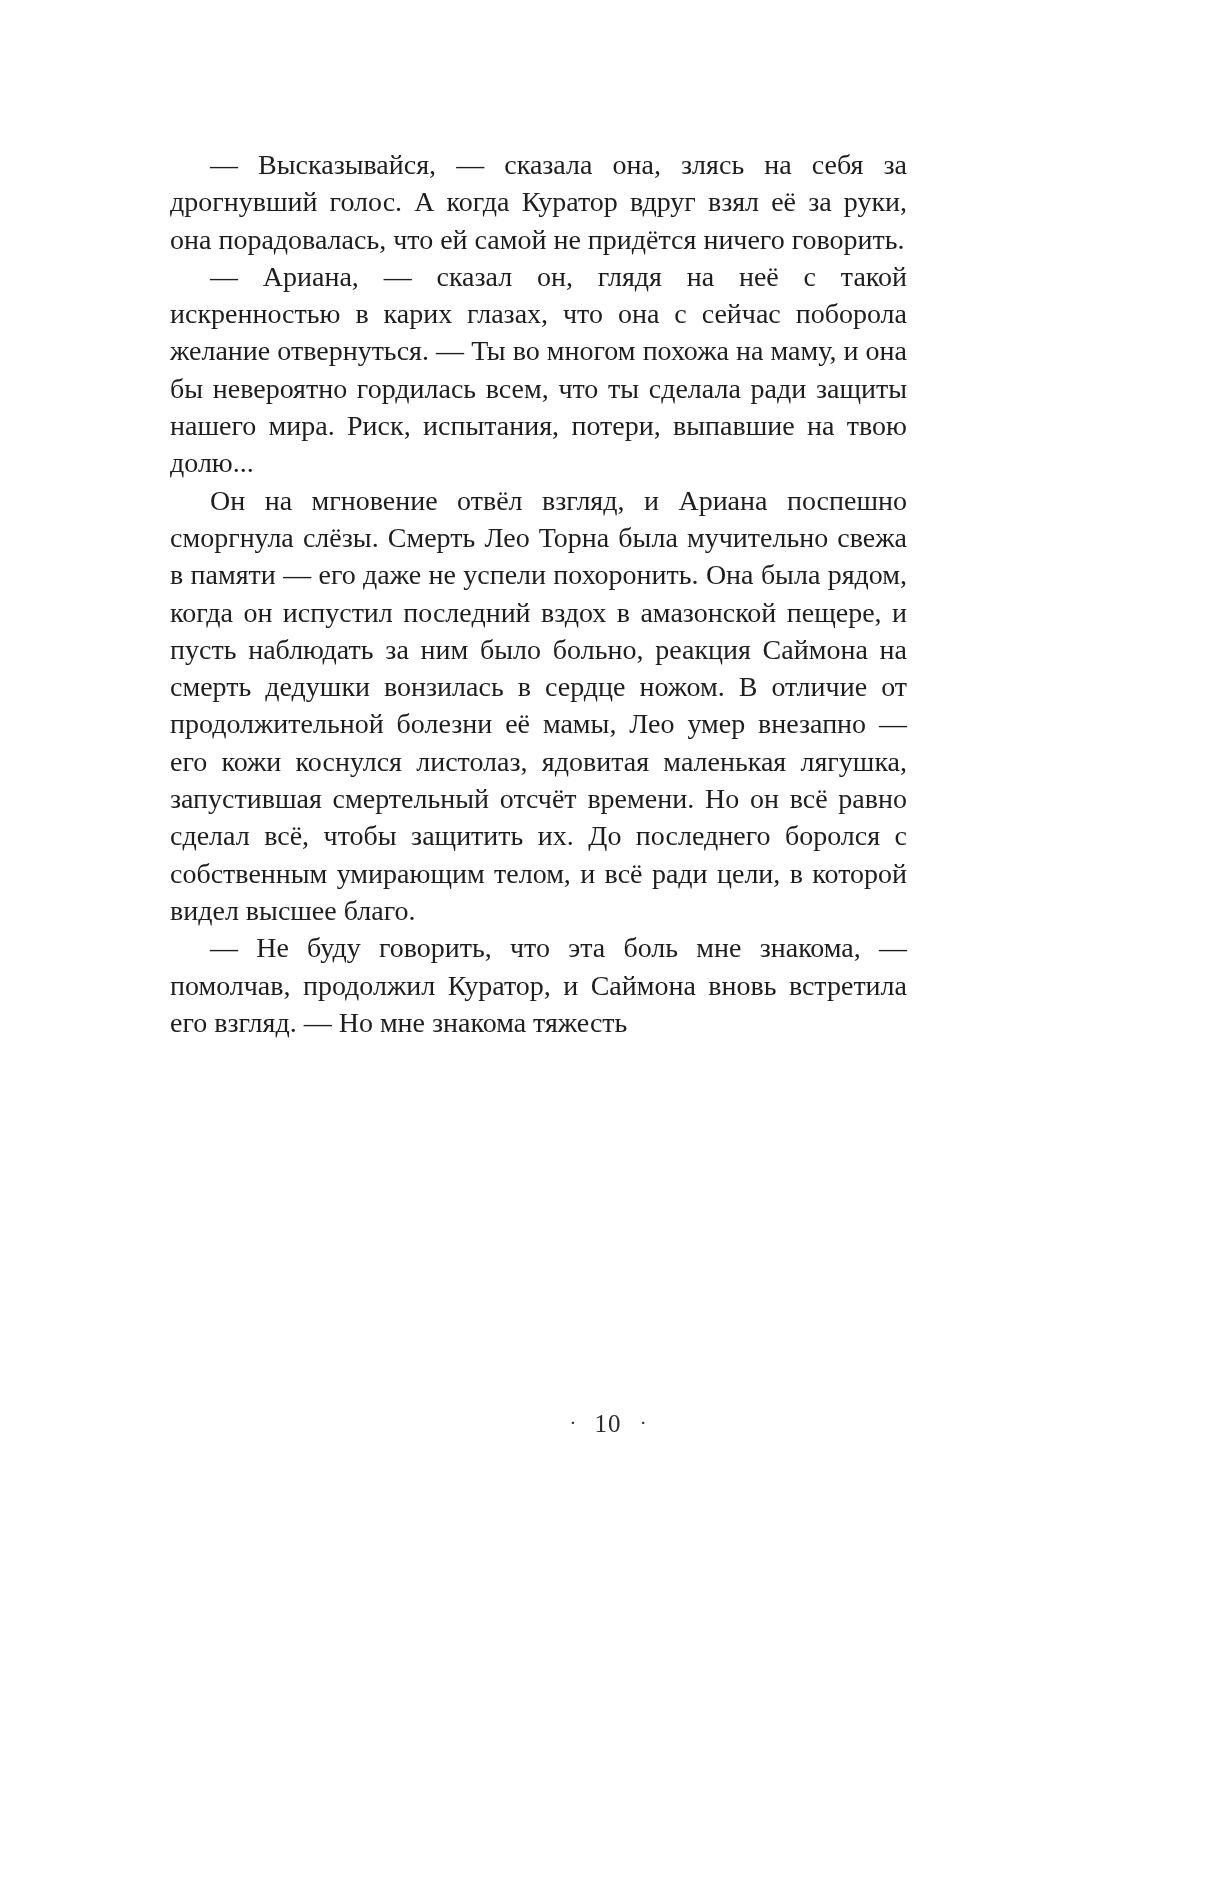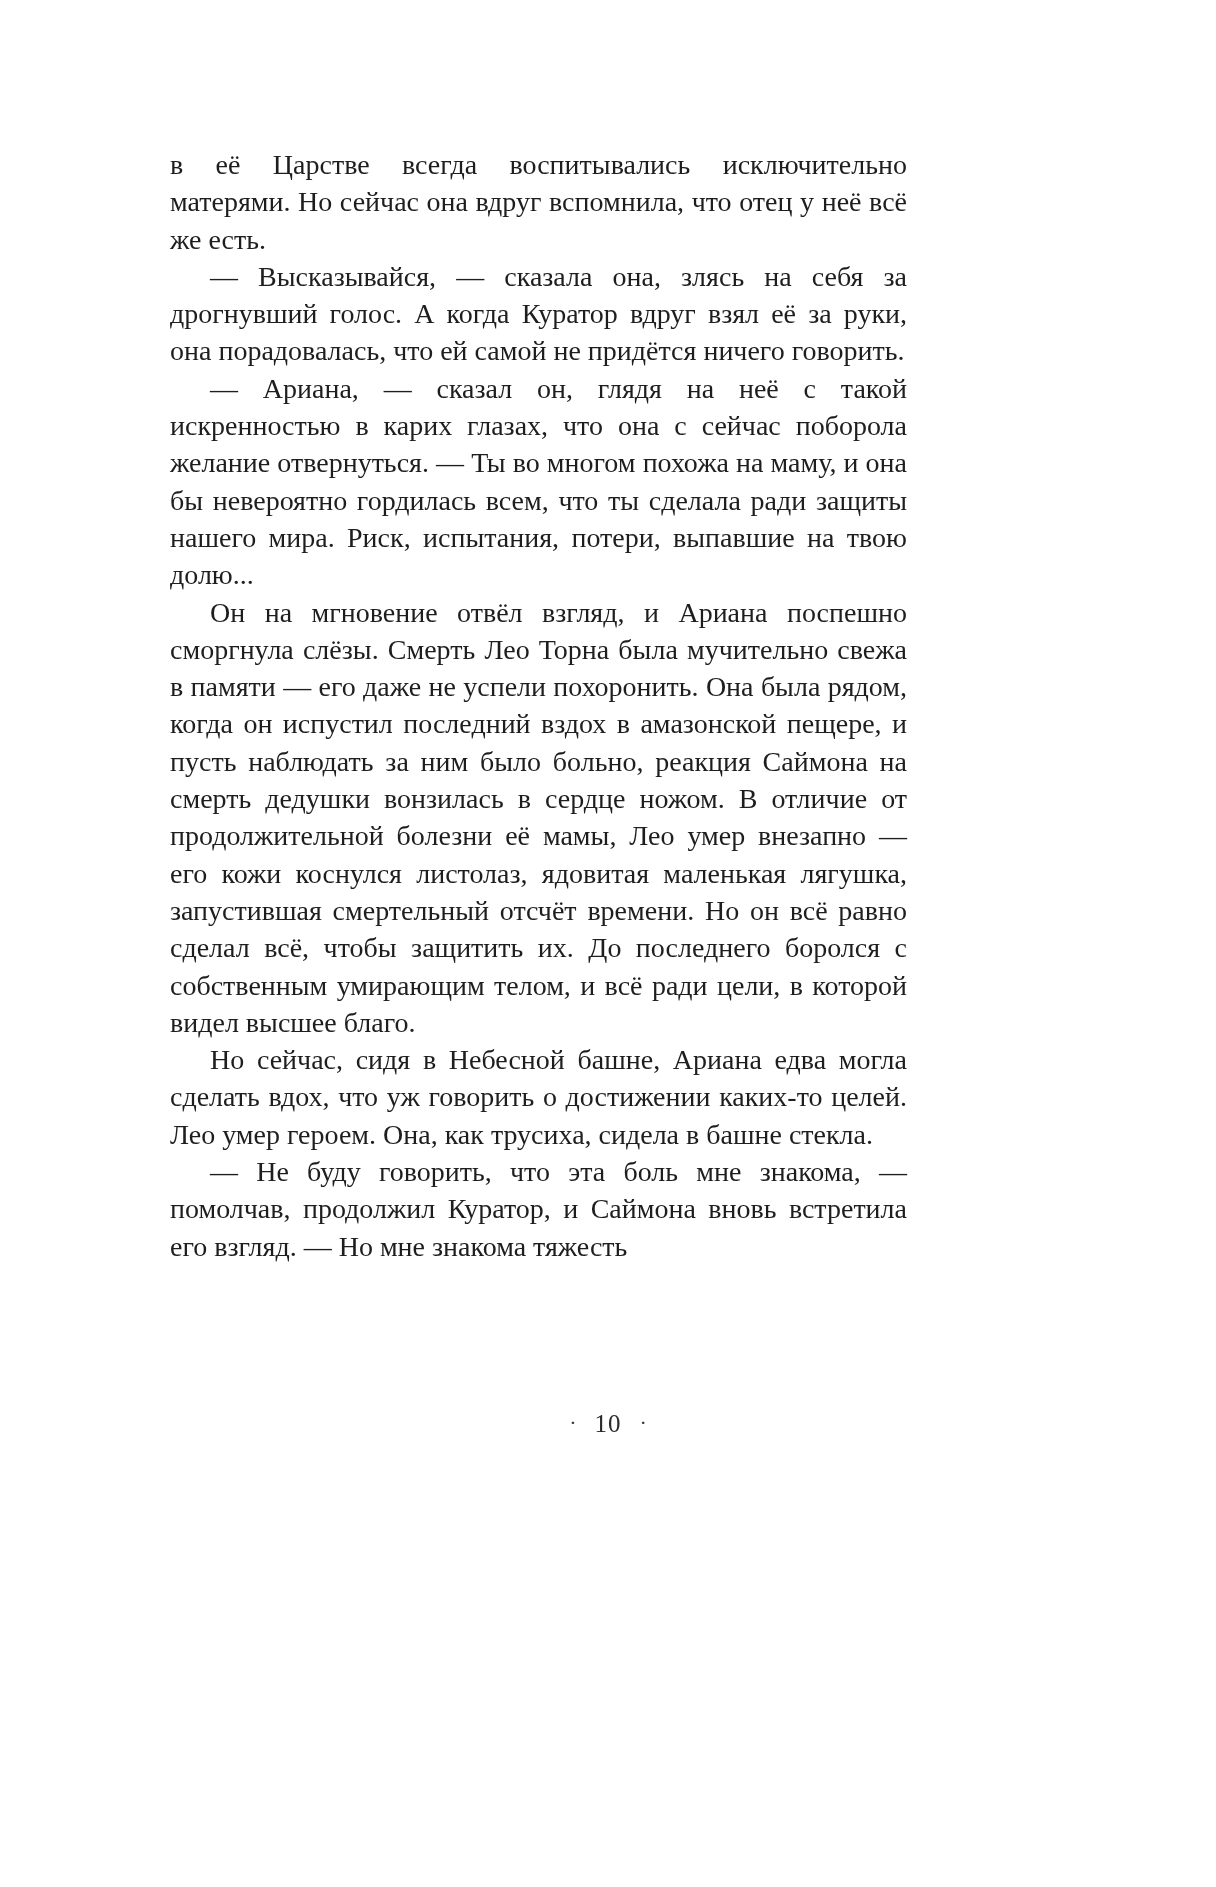--- a/index.html
+++ b/index.html
@@ -56,25 +56,23 @@
     display: inline-block;
     letter-spacing: 1px;
   }
 </style>
 </head>
 <body>
 
 <div class="book-page">
 
   <div class="text-block">
-    <p>в её Царстве всегда воспитывались исключительно матерями. Но сейчас она вдруг вспомнила, что отец у неё всё же есть.</p>
     <p class="indent">— Высказывайся, — сказала она, злясь на себя за дрогнувший голос. А когда Куратор вдруг взял её за руки, она порадовалась, что ей самой не придётся ничего говорить.</p>
     <p class="indent">— Ариана, — сказал он, глядя на неё с такой искренностью в карих глазах, что она с сейчас поборола желание отвернуться. — Ты во многом похожа на маму, и она бы невероятно гордилась всем, что ты сделала ради защиты нашего мира. Риск, испытания, потери, выпавшие на твою долю...</p>
     <p class="indent">Он на мгновение отвёл взгляд, и Ариана поспешно сморгнула слёзы. Смерть Лео Торна была мучительно свежа в памяти — его даже не успели похоронить. Она была рядом, когда он испустил последний вздох в амазонской пещере, и пусть наблюдать за ним было больно, реакция Саймона на смерть дедушки вонзилась в сердце ножом. В отличие от продолжительной болезни её мамы, Лео умер внезапно — его кожи коснулся листолаз, ядовитая маленькая лягушка, запустившая смертельный отсчёт времени. Но он всё равно сделал всё, чтобы защитить их. До последнего боролся с собственным умирающим телом, и всё ради цели, в которой видел высшее благо.</p>
-    <p class="indent">Но сейчас, сидя в Небесной башне, Ариана едва могла сделать вдох, что уж говорить о достижении каких-то целей. Лео умер героем. Она, как трусиха, сидела в башне стекла.</p>
     <p class="indent">— Не буду говорить, что эта боль мне знакома, — помолчав, продолжил Куратор, и Саймона вновь встретила его взгляд. — Но мне знакома тяжесть</p>
   </div>
 
   <div class="page-footer">
     <span class="dot">·</span><span class="num">10</span><span class="dot">·</span>
   </div>
 
 </div>
 
 </body></html>

